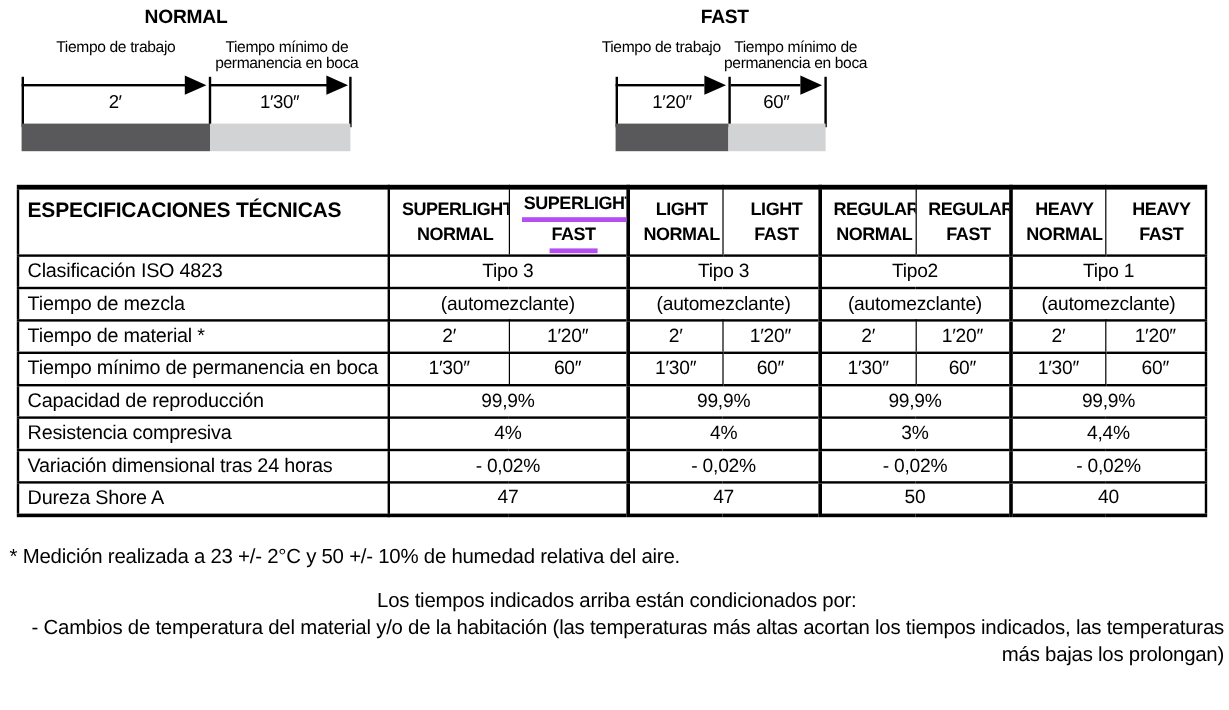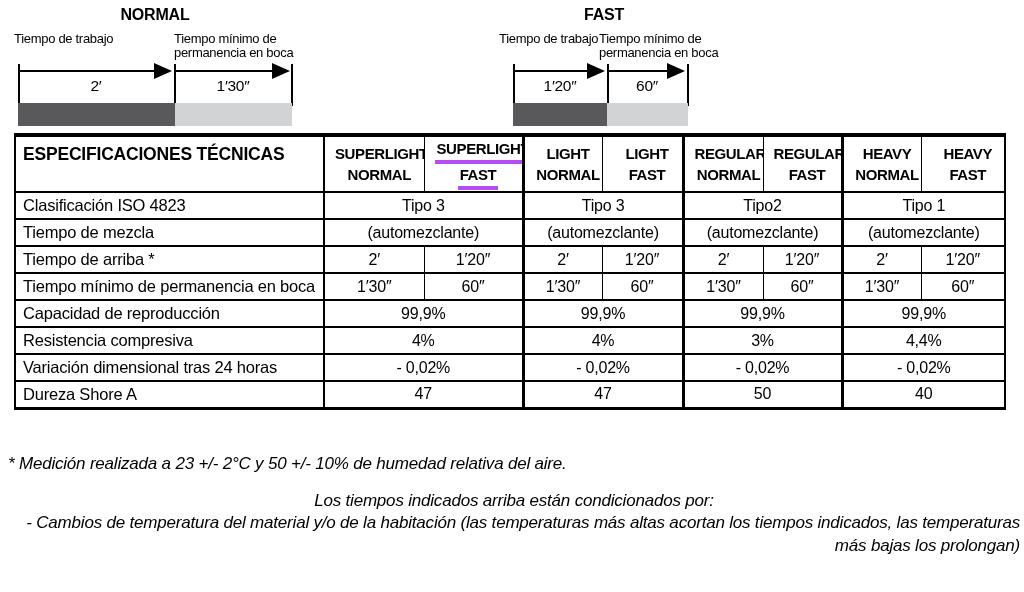--- a/index.html
+++ b/index.html
@@ -14,21 +14,21 @@
     position:relative;
     width:1024px;height:592px;
     background:#fff;
     font-family:"Liberation Sans",sans-serif;
     color:var(--ink);
     overflow:hidden;
   }
   
   .diagram{position:absolute;top:6px;height:122px;}
   .dg-title{position:absolute;top:0;text-align:center;font-weight:bold;font-size:16px;letter-spacing:-0.2px;}
-  .dg-label{position:absolute;top:26px;text-align:left;font-size:13px;line-height:14px;letter-spacing:-0.3px;}
+  .dg-label{position:absolute;top:26px;text-align:center;font-size:13px;line-height:14px;letter-spacing:-0.3px;}
   .dg-line{position:absolute;top:64px;height:2px;background:var(--ink);}
   .dg-head{position:absolute;top:57px;width:0;height:0;border-top:8px solid transparent;border-bottom:8px solid transparent;border-left:18px solid var(--ink);}
   .dg-tick{position:absolute;top:58px;width:2px;height:42px;background:var(--ink);}
   .dg-value{position:absolute;top:71px;text-align:center;font-size:15.5px;letter-spacing:-0.3px;}
   .dg-bar{position:absolute;top:97px;height:23px;}
   .bar-dark{background:var(--bar-dark);}
   .bar-light{background:var(--bar-light);}
 
   
   .dg-normal{left:14px;width:300px;}
@@ -59,21 +59,21 @@
   .dg-fast .tick-l{left:14px;}
   .dg-fast .tick-m{left:108px;}
   .dg-fast .tick-r{left:188px;}
   .dg-fast .val-work{left:14px;width:94px;}
   .dg-fast .val-mouth{left:108px;width:80px;}
   .dg-fast .bar-dark{left:14px;width:94px;}
   .dg-fast .bar-light{left:108px;width:81px;}
 
   
   .spec-table{
-    position:absolute;left:14px;top:133px;width:872px;
+    position:absolute;left:14px;top:154px;width:872px;
     border-collapse:collapse;table-layout:fixed;
     border:2px solid var(--ink);
     border-top:4px solid var(--ink);
     border-bottom:3px solid var(--ink);
   }
   .spec-table th,.spec-table td{
     border:1px solid var(--ink);
     border-top:2px solid var(--ink);
     border-bottom:2px solid var(--ink);
     text-align:center;vertical-align:middle;
@@ -91,21 +91,21 @@
   .spec-table tbody tr{height:27px;}
   .spec-table th.title-cell{
     vertical-align:top;padding-top:7px;
     font-size:17.5px;font-weight:bold;letter-spacing:-0.2px;
   }
   .spec-table th{font-weight:bold;}
   .h-line{display:block;font-size:15px;line-height:21px;letter-spacing:-0.4px;padding-left:10px;}
   .h-line .u{display:inline-block;border-bottom:4px solid var(--hl);padding:0 2px 1px 2px;}
 
   
-  .note{position:absolute;left:8px;width:1012px;font-size:17px;letter-spacing:-0.2px;line-height:23px;font-style:italic;}
+  .note{position:absolute;left:8px;width:1012px;font-size:17px;letter-spacing:-0.2px;line-height:23px;}
   .note-measure{top:452px;}
   .note-intro{top:489px;text-align:center;}
   .note-temp{top:511px;text-align:right;}
   .note-humidity{top:591px;margin-top:32px;}
 </style>
 </head>
 <body>
 
 <div class="page">
 
@@ -201,21 +201,21 @@
         <td colspan="2" class="gl">Tipo 1</td>
       </tr>
       <tr>
         <td class="lbl">Tiempo de mezcla</td>
         <td colspan="2">(automezclante)</td>
         <td colspan="2" class="gl">(automezclante)</td>
         <td colspan="2" class="gl">(automezclante)</td>
         <td colspan="2" class="gl">(automezclante)</td>
       </tr>
       <tr>
-        <td class="lbl">Tiempo de arriba *</td>
+        <td class="lbl">Tiempo de material *</td>
         <td>2′</td>
         <td>1′20″</td>
         <td class="gl">2′</td>
         <td>1′20″</td>
         <td class="gl">2′</td>
         <td>1′20″</td>
         <td class="gl">2′</td>
         <td>1′20″</td>
       </tr>
       <tr>

